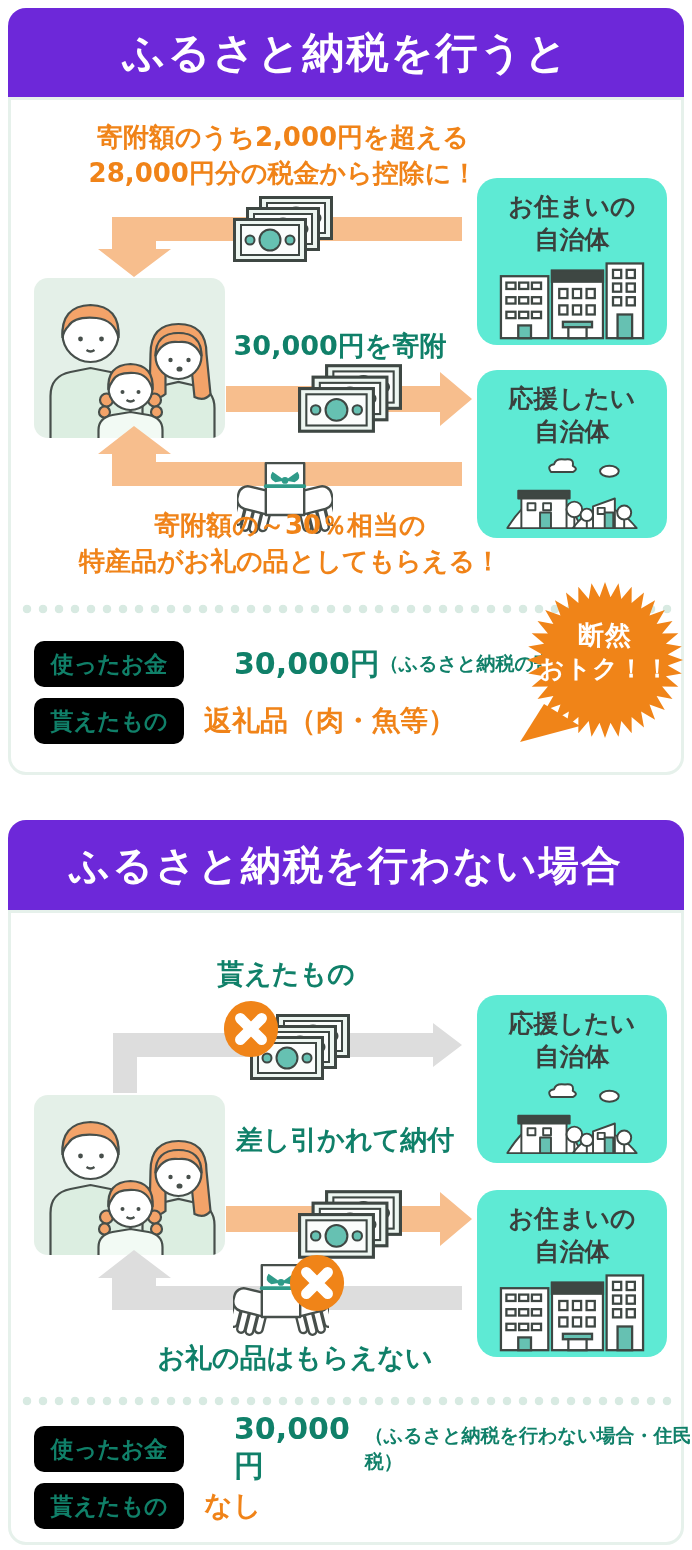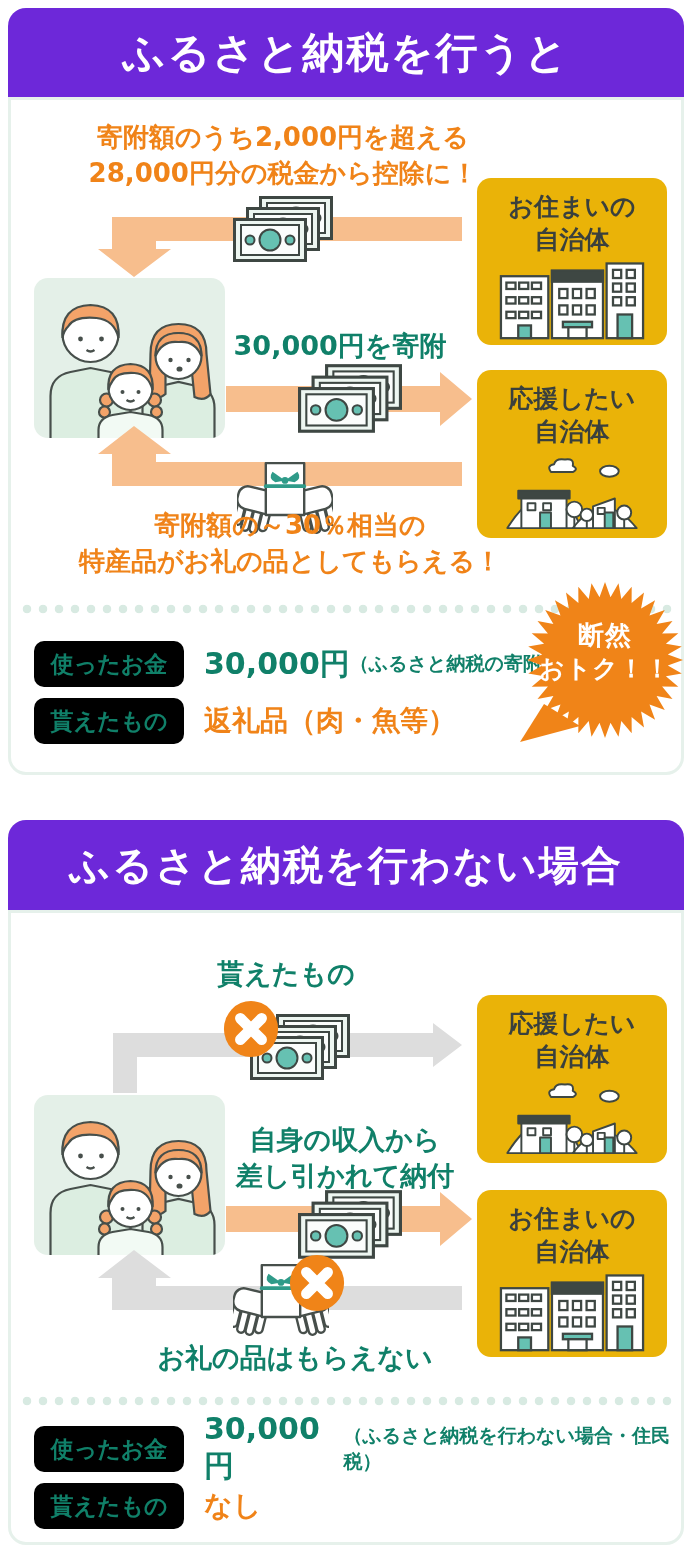--- a/index.html
+++ b/index.html
@@ -4,26 +4,26 @@
 <style>
   html,body{margin:0;padding:0;background:#fff;}
   .page{position:relative;width:692px;height:1550px;background:#fff;overflow:hidden;
         font-family:"DejaVu Sans",sans-serif;font-weight:bold;}
   .abs{position:absolute;}
   .panel-header{background:#6d28d9;border-radius:18px 18px 0 0;color:#fff;
         display:flex;align-items:center;justify-content:center;letter-spacing:2px;}
   .panel-body{background:#fff;border:3px solid #E6F1EB;border-radius:0 0 18px 18px;box-sizing:border-box;}
   .note-orange{color:#F08318;font-size:26px;text-align:center;line-height:1.38;}
   .note-green{color:#108069;font-size:27px;text-align:center;line-height:1.32;}
-  .muni-box{background:#eab308;border-radius:14px;}
+  .muni-box{background:#5eead4;border-radius:20px;}
   .muni-label{color:#3A403D;font-size:25px;line-height:1.3;text-align:center;padding-top:13px;}
   .family-box{background:#E4F0E8;border-radius:14px;overflow:hidden;}
   .label-chip{background:#000000;border-radius:10px;color:#108069;font-size:23px;
         display:flex;align-items:center;justify-content:center;}
-  .sum-value-green{color:#108069;display:flex;align-items:baseline;height:100%;align-items:center;}
+  .sum-value-green{color:#108069;display:flex;align-items:baseline;height:100%;align-items:center;margin-left:30px;}
   .sum-value-green .big{font-size:30px;}
   .sum-value-green .small{font-size:19px;}
   .sum-value-orange{color:#F08318;font-size:28px;display:flex;align-items:center;height:100%;}
   .dots{background-image:radial-gradient(circle at 5px 5px,#D8EAE2 4px,rgba(0,0,0,0) 4.6px);
         background-size:16px 10px;background-repeat:repeat-x;}
   .badge-text{position:absolute;width:100%;color:#fff;text-align:center;letter-spacing:1px;}
   svg{display:block;}
 </style>
 </head>
 <body>
@@ -266,21 +266,20 @@
       </svg>
   </div>
 
   <div class="abs family-box" style="left:34px;top:1095px;width:191px;height:160px;">
     <svg class="abs" style="left:0;top:6px;" width="191" height="160" viewBox="0 0 190 160">
         <use href="#family"></use>
       </svg>
   </div>
 
   <div class="abs note-green" style="left:190px;top:1122px;width:310px;">
-    <div>自身の収入から</div>
     <div>差し引かれて納付</div>
   </div>
 
   <svg class="abs" style="left:226px;top:1192px;" width="246" height="54" viewBox="0 0 246 54">
     <polygon points="0,14 214,14 214,0 246,27 214,54 214,40 0,40" fill="#F7BE8D"></polygon>
   </svg>
   <svg class="abs" style="left:298px;top:1190px;" width="104" height="71" viewBox="0 0 100 68">
       <use href="#bill-stack"></use>
     </svg>
 

